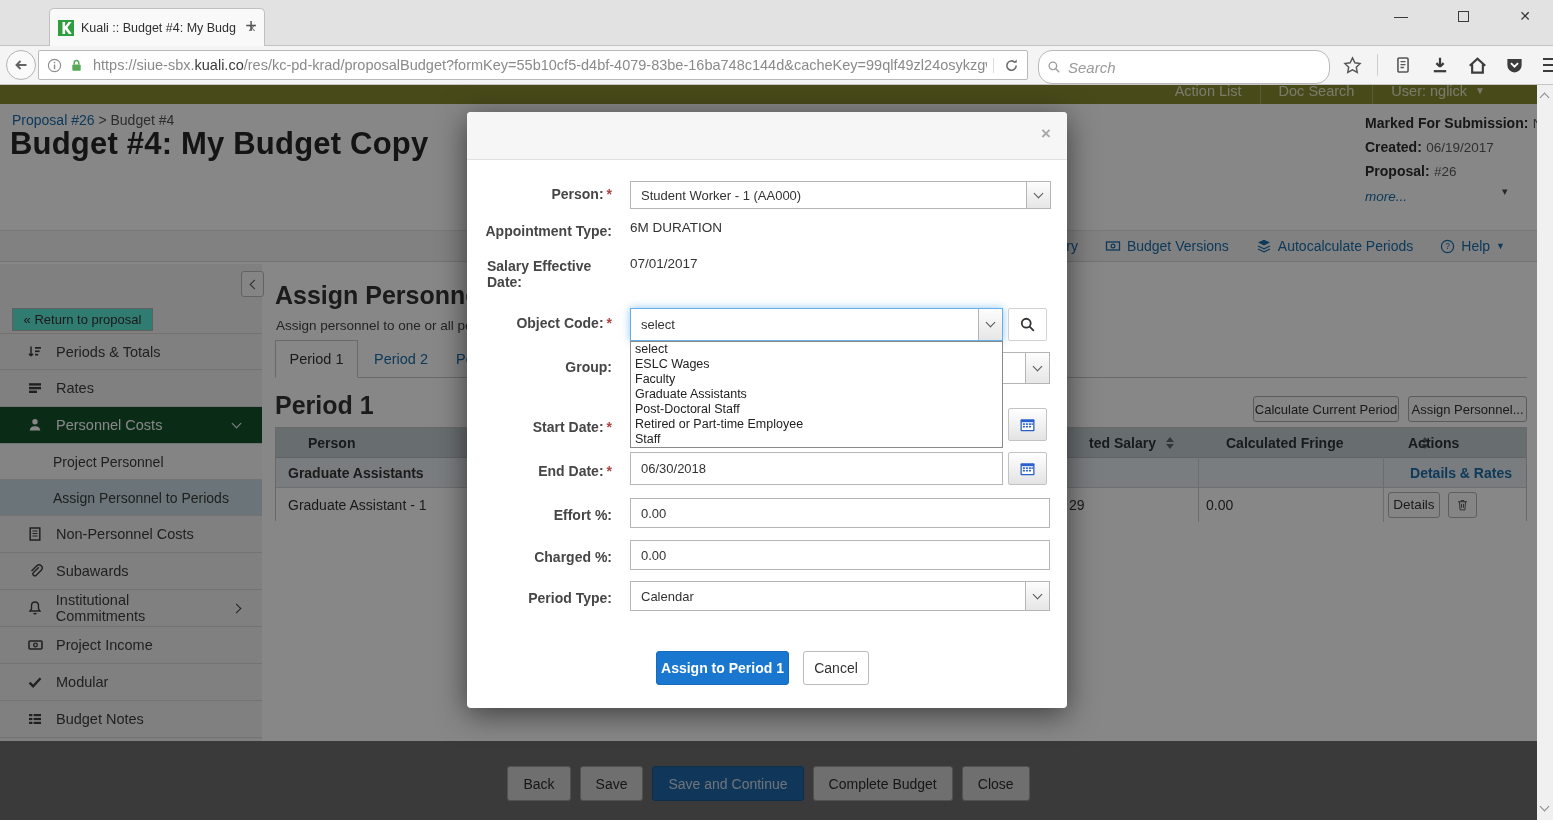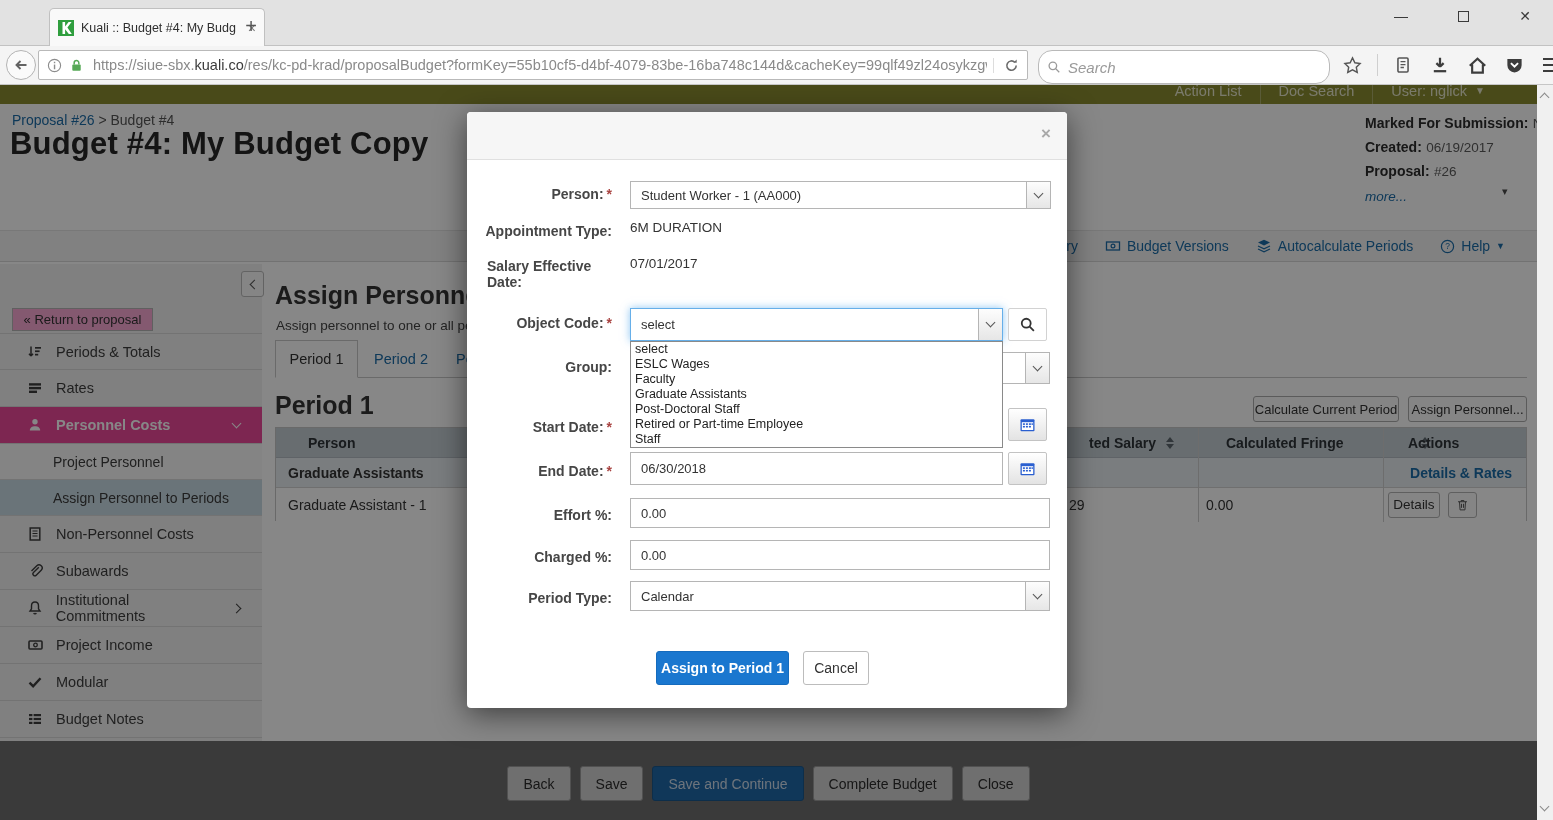--- a/index.html
+++ b/index.html
@@ -53,25 +53,25 @@
   .meta .more { font-size:13.5px; font-style:italic; color:#1b6ca8; display:block; margin-top:2px; }
   .meta-caret { position:absolute; left:1502px; top:100px; font-size:11px; color:#4a4a4a; }
 
   .ctxbar { position:absolute; left:0; top:145px; width:1537px; height:32px; background:#f4f4f4; border-top:1px solid #e2e2e2; border-bottom:1px solid #d8d8d8; display:flex; align-items:center; justify-content:flex-end; gap:27px; padding-right:32px; }
   .ctxlink { display:flex; align-items:center; gap:6px; color:#1b6ca8; font-size:14px; }
   .ctxlink .caret { font-size:9px; color:#1b6ca8; }
 
   .sidebar { position:absolute; left:0; top:179px; width:262px; height:477px; background:#f1f1f1; }
   .collapse-btn { position:absolute; left:241px; top:186px; width:23px; height:26px; background:#fbfbfb; border:1px solid #bbb; border-radius:3px; z-index:2;
     display:flex; align-items:center; justify-content:center; color:#555; font-size:15px; }
-  .return-btn { position:absolute; left:12px; top:223px; width:141px; height:23px; background:#f9a8d4; border:1px solid #b5b5b5; font-size:13px; color:#333; display:flex; align-items:center; justify-content:center; }
+  .return-btn { position:absolute; left:12px; top:223px; width:141px; height:23px; background:#5eead4; border:1px solid #b5b5b5; font-size:13px; color:#333; display:flex; align-items:center; justify-content:center; }
   .menu { position:absolute; left:0; top:248px; width:262px; }
   .mi { height:37px; display:flex; align-items:center; gap:12px; padding-left:26px; border-bottom:1px solid #dadada; font-size:14.5px; color:#3e3e3e; background:#f1f1f1; }
   .mi .mico { width:18px; height:16px; display:flex; align-items:center; justify-content:center; color:#3e3e3e; }
-  .mi.active { background:#ec4899; color:#fff; font-weight:bold; }
+  .mi.active { background:#14532d; color:#fff; font-weight:normal; }
   .mi.active .mico { color:#fff; }
   .mi .mchv { margin-left:auto; margin-right:22px; }
   .msub { height:36px; display:flex; align-items:center; padding-left:53px; border-bottom:1px solid #dadada; font-size:14px; color:#3b3b3b; background:#fafafa; }
   .msub.selected { background:#c9dbe4; }
   .chv { display:inline-block; width:7px; height:7px; border-right:1.8px solid currentColor; border-bottom:1.8px solid currentColor; }
   .chv.down { transform:rotate(45deg); margin-top:-4px; }
   .chv.right { transform:rotate(-45deg); }
   .chv.left { transform:rotate(135deg); }
 
   .main-h2 { position:absolute; left:275px; top:196px; font-size:25px; font-weight:600; color:#333; }

